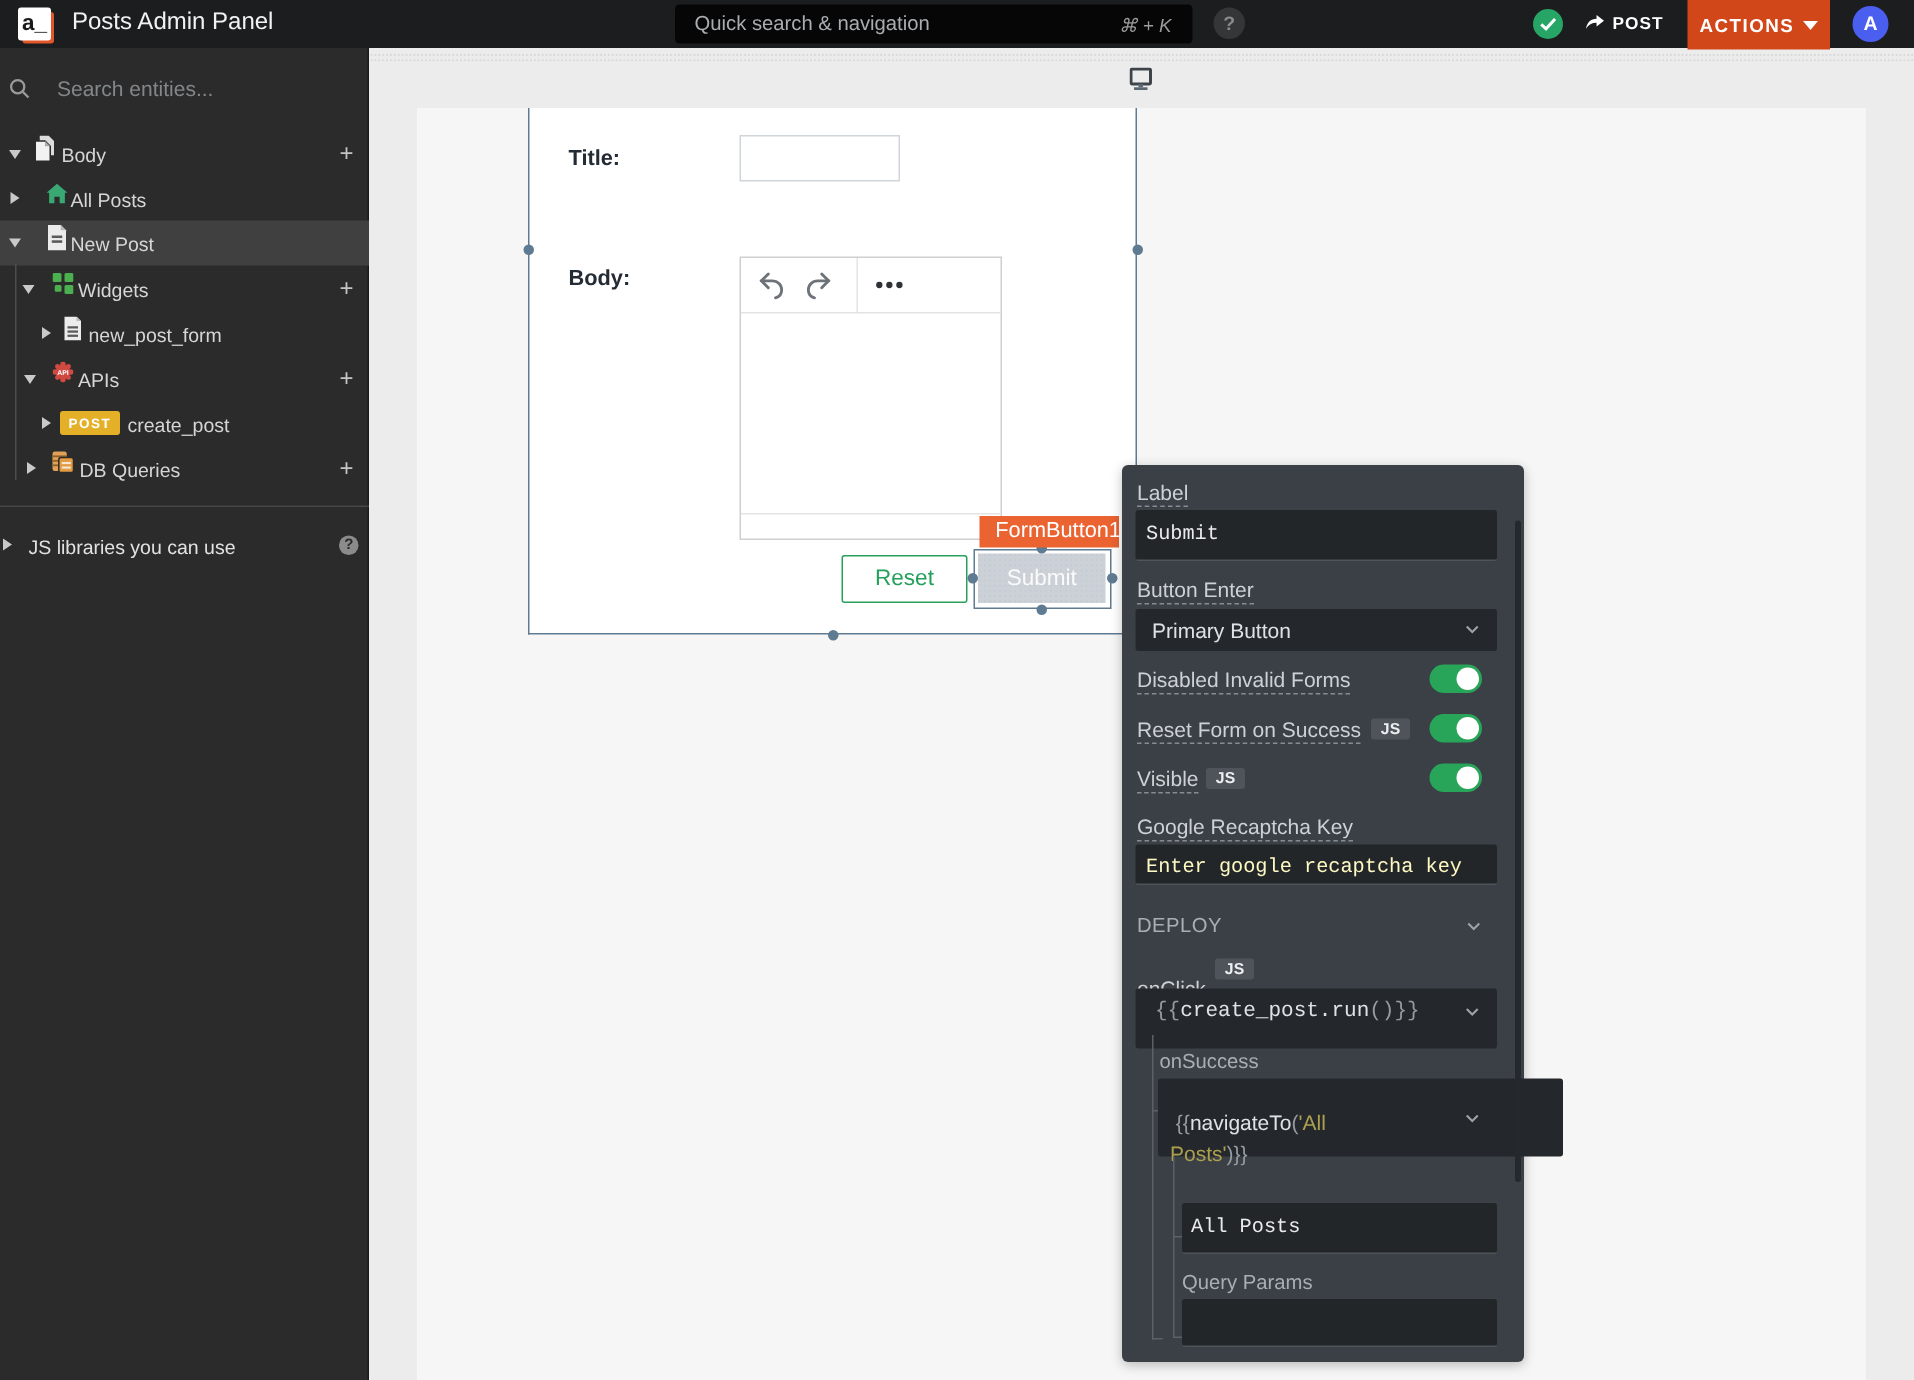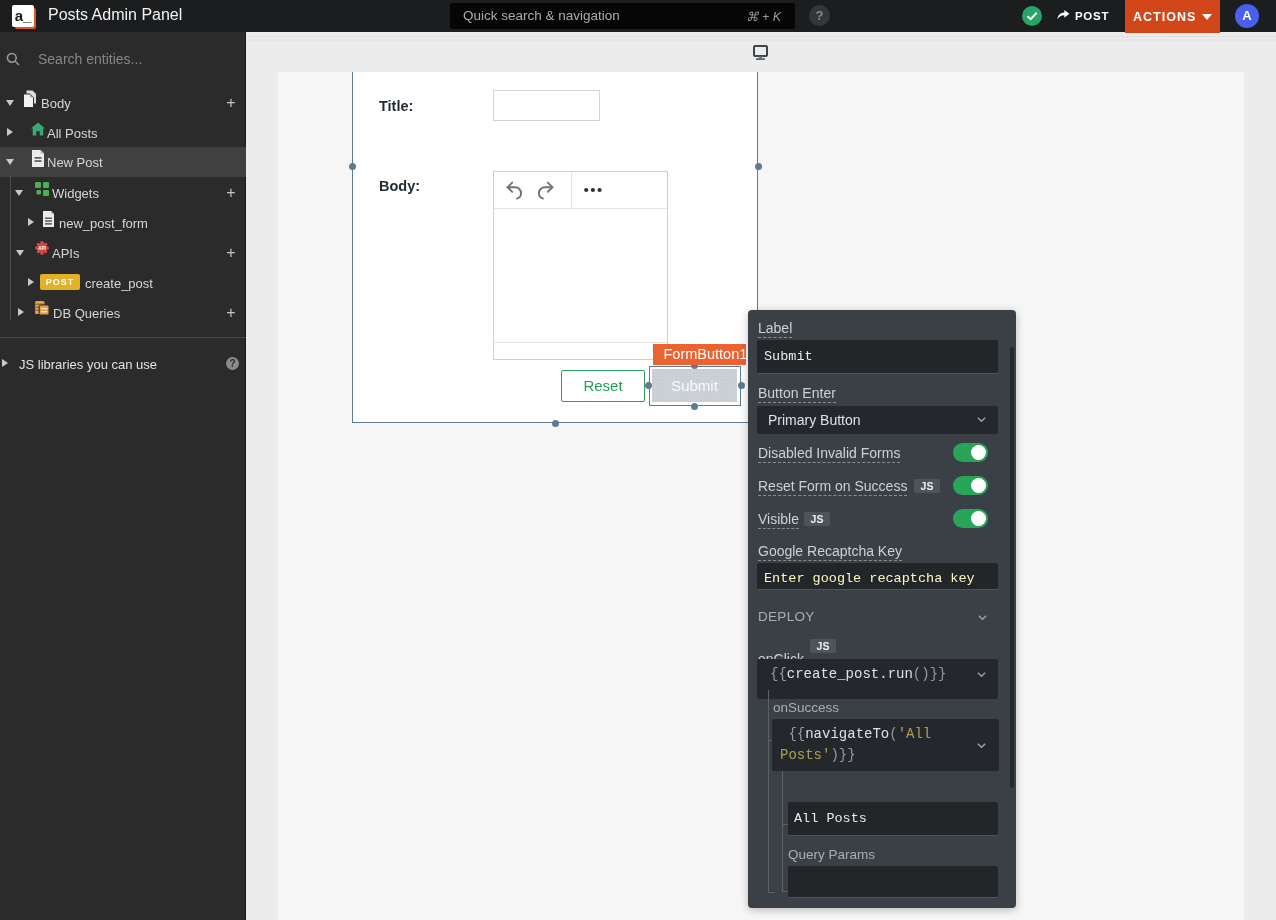--- a/index.html
+++ b/index.html
@@ -328,21 +328,21 @@
     <span style="color:#959ba1;">{{</span>create_post.run<span style="color:#959ba1;">()}}</span></div>
   <svg class="chev" style="left:228px;top:359px;" viewBox="0 0 12 12">
       <path d="M2 4 L6 8 L10 4" stroke="#9ba1a6" stroke-width="1.6" fill="none"></path>
     </svg>
 
   <div class="vline" style="left:20px;top:380px;height:203px;"></div>
   <div class="hline" style="left:20px;top:430px;width:6px;"></div>
   <div class="hline" style="left:20px;top:582px;width:7px;"></div>
 
   <div class="plainlbl" style="left:25px;top:390px;">onSuccess</div>
-  <div class="sel" style="left:24px;top:409px;width:227px;height:52px;font-family:Liberation Mono, monospace;font-size:14px;padding:5px 0 0 8px;line-height:20.5px;">&nbsp;<span style="color:#959ba1;">{{</span>navigateTo<span style="color:#959ba1;">(</span><span style="color:#aca04f;">'All<br></span><span style="color:#aca04f;">Posts'</span><span style="color:#959ba1;">)}}</span></div>
+  <div class="sel" style="left:24px;top:409px;width:270px;height:52px;font-family:Liberation Sans, sans-serif;font-size:14px;padding:19px 0 0 8px;line-height:20.5px;">&nbsp;<span style="color:#959ba1;">{{</span>navigateTo<span style="color:#959ba1;">(</span><span style="color:#aca04f;">'All<br></span><span style="color:#aca04f;">Posts'</span><span style="color:#959ba1;">)}}</span></div>
   <svg class="chev" style="left:228px;top:430px;" viewBox="0 0 12 12">
       <path d="M2 4 L6 8 L10 4" stroke="#9ba1a6" stroke-width="1.6" fill="none"></path>
     </svg>
 
   <div class="vline" style="left:34px;top:461px;height:121px;"></div>
   <div class="hline" style="left:34px;top:514px;width:7px;"></div>
   <div class="hline" style="left:34px;top:581px;width:7px;"></div>
 
   <div class="plainlbl" style="left:40px;top:472px;margin-top:24px;">Page Name</div>
   <div class="inp" style="left:40px;top:492px;width:210px;height:34px;line-height:33px;padding-left:6px;">All Posts</div>

